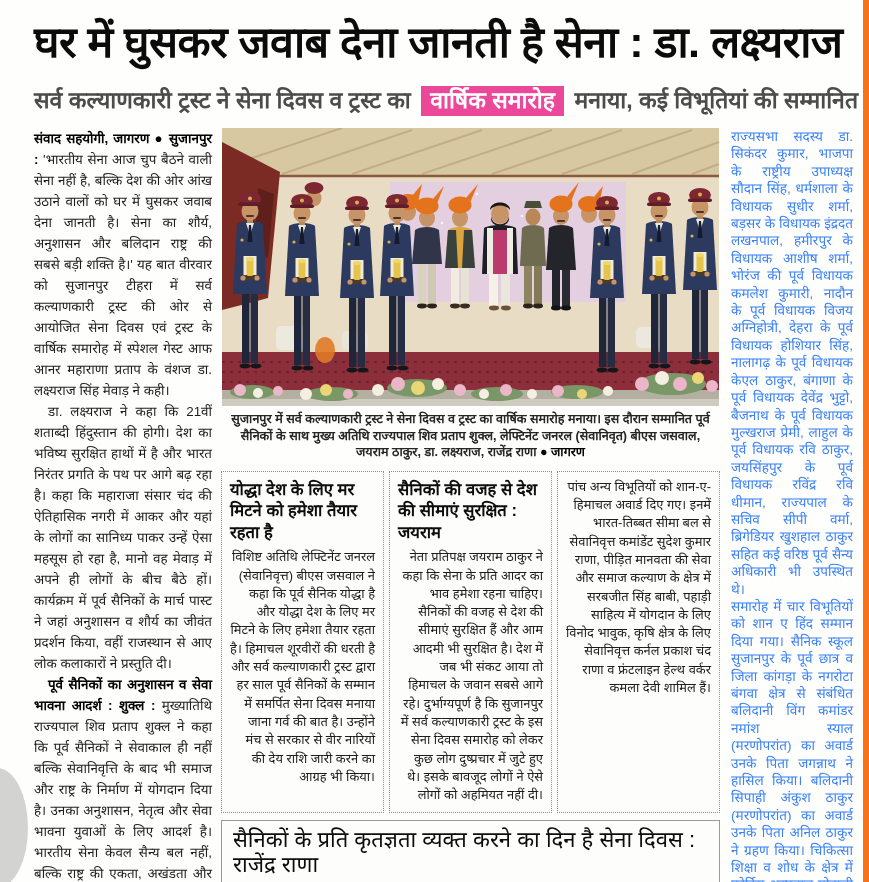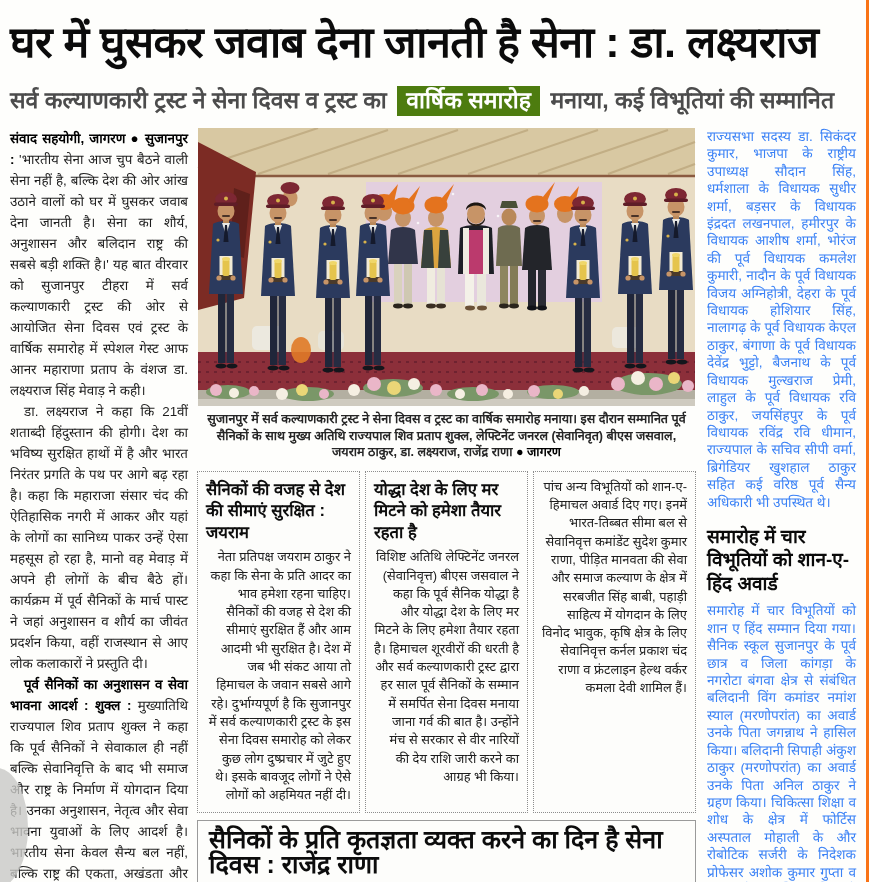--- a/index.html
+++ b/index.html
@@ -1,34 +1,35 @@
 <!DOCTYPE html>
 <html lang="hi"><head>
 <meta charset="utf-8">
 <style>
   * { margin:0; padding:0; box-sizing:border-box; }
   html,body { background:#ffffff; }
   .page {
     position:relative; width:869px; height:882px; overflow:hidden;
     background:#fefefc; color:#141414;
     font-family:"Liberation Sans","DejaVu Sans",sans-serif;
-    border-right:3px solid #f97316;
+    border-right:6px solid #f97316;
+    padding-left:24px;
   }
   
   .masthead { padding:14px 12px 8px 10px; }
   .headline {
     font-size:43px; font-weight:700; line-height:56px; color:#0b0b0b;
     white-space:nowrap; letter-spacing:-0.5px;
   }
   .subheadline {
     margin-top:15px; font-size:23px; font-weight:700; line-height:31px;
     color:#4c4c4c; white-space:nowrap;
   }
   .subheadline .hl {
-    background:#4d7c0f; color:#ffffff; padding:1px 9px 3px; margin:0 4px;
+    background:#ec4899; color:#ffffff; padding:1px 9px 3px; margin:0 4px;
   }
   
   .content { display:flex; gap:9px; padding:4px 10px 0 10px; align-items:flex-start; }
   .col-left  { width:178px; flex:0 0 178px; }
   .col-center{ width:499px; flex:0 0 499px; }
   .col-right { flex:1 1 auto; padding-left:2px; }
 
   
   .article { font-size:13.4px; line-height:21px; text-align:justify; color:#1d1d1d; }
   .article p { margin:0; }
@@ -48,21 +49,21 @@
   .boxes-row { display:flex; gap:5px; margin-top:7px; }
   .box {
     flex:1 1 0; border:1px dotted #8d8d8d; background:#fdfdfb;
     padding:6px 8px 8px;
   }
   .box h3 { font-size:16.6px; line-height:21.5px; font-weight:700; color:#0d0d0d; margin:1px 0 5px; }
   .box p  { font-size:12.9px; line-height:18.3px; color:#1d1d1d; text-align:right; }
 
   
   .bottom-box { margin-top:7px; border:1px solid #9a9a9a; padding:6px 11px 9px; background:#fdfdfb; }
-  .bottom-box h3 { font-size:25px; line-height:25px; font-weight:700; color:#0c0c0c; margin-bottom:11px; }
+  .bottom-box h3 { font-size:22px; line-height:25px; font-weight:400; color:#0c0c0c; margin-bottom:11px; }
   .bottom-box .cols { column-count:2; column-gap:22px; font-size:13.2px; line-height:19.2px; color:#1d1d1d; text-align:left; }
 
   
   .col-right section h2 {
     font-size:19px; line-height:23.5px; font-weight:700; color:#0a0a0a; margin:2px 0 7px;
   }
   .col-right section + section h2 { margin-top:14px; }
   .col-right section p {
     font-size:13.6px; line-height:17.4px; color:#3b82f6; text-align:justify;
   }
@@ -286,44 +287,43 @@
                 <circle cx="490" cy="258" r="6" fill="#eab6c8"></circle>
             </g>
           </g>
         </svg>
 
         <div class="caption"><span>सुजानपुर में सर्व कल्याणकारी ट्रस्ट ने सेना दिवस व ट्रस्ट का वार्षिक समारोह मनाया। इस दौरान सम्मानित पूर्व सैनिकों के साथ मुख्य अतिथि राज्यपाल शिव प्रताप शुक्ल, लेफ्टिनेंट जनरल (सेवानिवृत) बीएस जसवाल, जयराम ठाकुर, डा. लक्ष्यराज, राजेंद्र राणा </span><span class="credit">● जागरण</span></div>
       </div>
 
       <div class="boxes-row">
         <div class="box">
+          <h3>योद्धा देश के लिए मर मिटने को हमेशा तैयार रहता है</h3>
+          <p>विशिष्ट अतिथि लेफ्टिनेंट जनरल (सेवानिवृत्त) बीएस जसवाल ने कहा कि पूर्व सैनिक योद्धा है और योद्धा देश के लिए मर मिटने के लिए हमेशा तैयार रहता है। हिमाचल शूरवीरों की धरती है और सर्व कल्याणकारी ट्रस्ट द्वारा हर साल पूर्व सैनिकों के सम्मान में समर्पित सेना दिवस मनाया जाना गर्व की बात है। उन्होंने मंच से सरकार से वीर नारियों की देय राशि जारी करने का आग्रह भी किया।</p>
+        </div>
+        <div class="box">
           <h3>सैनिकों की वजह से देश की सीमाएं सुरक्षित : जयराम</h3>
           <p>नेता प्रतिपक्ष जयराम ठाकुर ने कहा कि सेना के प्रति आदर का भाव हमेशा रहना चाहिए। सैनिकों की वजह से देश की सीमाएं सुरक्षित हैं और आम आदमी भी सुरक्षित है। देश में जब भी संकट आया तो हिमाचल के जवान सबसे आगे रहे। दुर्भाग्यपूर्ण है कि सुजानपुर में सर्व कल्याणकारी ट्रस्ट के इस सेना दिवस समारोह को लेकर कुछ लोग दुष्प्रचार में जुटे हुए थे। इसके बावजूद लोगों ने ऐसे लोगों को अहमियत नहीं दी।</p>
-        </div>
-        <div class="box">
-          <h3>योद्धा देश के लिए मर मिटने को हमेशा तैयार रहता है</h3>
-          <p>विशिष्ट अतिथि लेफ्टिनेंट जनरल (सेवानिवृत्त) बीएस जसवाल ने कहा कि पूर्व सैनिक योद्धा है और योद्धा देश के लिए मर मिटने के लिए हमेशा तैयार रहता है। हिमाचल शूरवीरों की धरती है और सर्व कल्याणकारी ट्रस्ट द्वारा हर साल पूर्व सैनिकों के सम्मान में समर्पित सेना दिवस मनाया जाना गर्व की बात है। उन्होंने मंच से सरकार से वीर नारियों की देय राशि जारी करने का आग्रह भी किया।</p>
         </div>
         <div class="box">
           <p>पांच अन्य विभूतियों को शान-ए-हिमाचल अवार्ड दिए गए। इनमें भारत-तिब्बत सीमा बल से सेवानिवृत्त कमांडेंट सुदेश कुमार राणा, पीड़ित मानवता की सेवा और समाज कल्याण के क्षेत्र में सरबजीत सिंह बाबी, पहाड़ी साहित्य में योगदान के लिए विनोद भावुक, कृषि क्षेत्र के लिए सेवानिवृत्त कर्नल प्रकाश चंद राणा व फ्रंटलाइन हेल्थ वर्कर कमला देवी शामिल हैं।</p>
         </div>
       </div>
 
       <div class="bottom-box">
         <h3>सैनिकों के प्रति कृतज्ञता व्यक्त करने का दिन है सेना दिवस : राजेंद्र राणा</h3>
         <div class="cols">सर्व कल्याणकारी ट्रस्ट के संस्थापक और पूर्व विधायक राजेंद्र राणा ने कहा कि सेना दिवस उन सभी वीरों को समर्पित है, जिन्होंने देश की रक्षा में सर्वस्व न्योछावर किया। उन्होंने कहा कि सर्व कल्याणकारी ट्रस्ट इस आयोजन के माध्यम से वीर सैनिकों के प्रति कृतज्ञता व्यक्त करता है। उन्होंने कहा कि सर्व कल्याणकारी ट्रस्ट 25 वर्ष से लगातार समाज सेवा में तत्पर है और भविष्य में भी यह क्रम जारी रहेगा।</div>
       </div>
     </div>
 
     <div class="col-right">
       <section>
         <p>राज्यसभा सदस्य डा. सिकंदर कुमार, भाजपा के राष्ट्रीय उपाध्यक्ष सौदान सिंह, धर्मशाला के विधायक सुधीर शर्मा, बड़सर के विधायक इंद्रदत लखनपाल, हमीरपुर के विधायक आशीष शर्मा, भोरंज की पूर्व विधायक कमलेश कुमारी, नादौन के पूर्व विधायक विजय अग्निहोत्री, देहरा के पूर्व विधायक होशियार सिंह, नालागढ़ के पूर्व विधायक केएल ठाकुर, बंगाणा के पूर्व विधायक देवेंद्र भुट्टो, बैजनाथ के पूर्व विधायक मुल्खराज प्रेमी, लाहुल के पूर्व विधायक रवि ठाकुर, जयसिंहपुर के पूर्व विधायक रविंद्र रवि धीमान, राज्यपाल के सचिव सीपी वर्मा, ब्रिगेडियर खुशहाल ठाकुर सहित कई वरिष्ठ पूर्व सैन्य अधिकारी भी उपस्थित थे।</p>
       </section>
       <section>
-        <h2>समारोह में चार विभूतियों को शान-ए-हिंद अवार्ड</h2>
         <p>समारोह में चार विभूतियों को शान ए हिंद सम्मान दिया गया। सैनिक स्कूल सुजानपुर के पूर्व छात्र व जिला कांगड़ा के नगरोटा बंगवा क्षेत्र से संबंधित बलिदानी विंग कमांडर नमांश स्याल (मरणोपरांत) का अवार्ड उनके पिता जगन्नाथ ने हासिल किया। बलिदानी सिपाही अंकुश ठाकुर (मरणोपरांत) का अवार्ड उनके पिता अनिल ठाकुर ने ग्रहण किया। चिकित्सा शिक्षा व शोध के क्षेत्र में फोर्टिस अस्पताल मोहाली के और रोबोटिक सर्जरी के निदेशक प्रोफेसर अशोक कुमार गुप्ता व अंतरराष्ट्रीय बाक्सिंग खिलाड़ी आशीष कुमार चौधरी को भी अवार्ड दिया गया।</p>
       </section>
     </div>
 
   </div>
 
   <div class="fold"></div>
 </div>
 
 </body></html>

